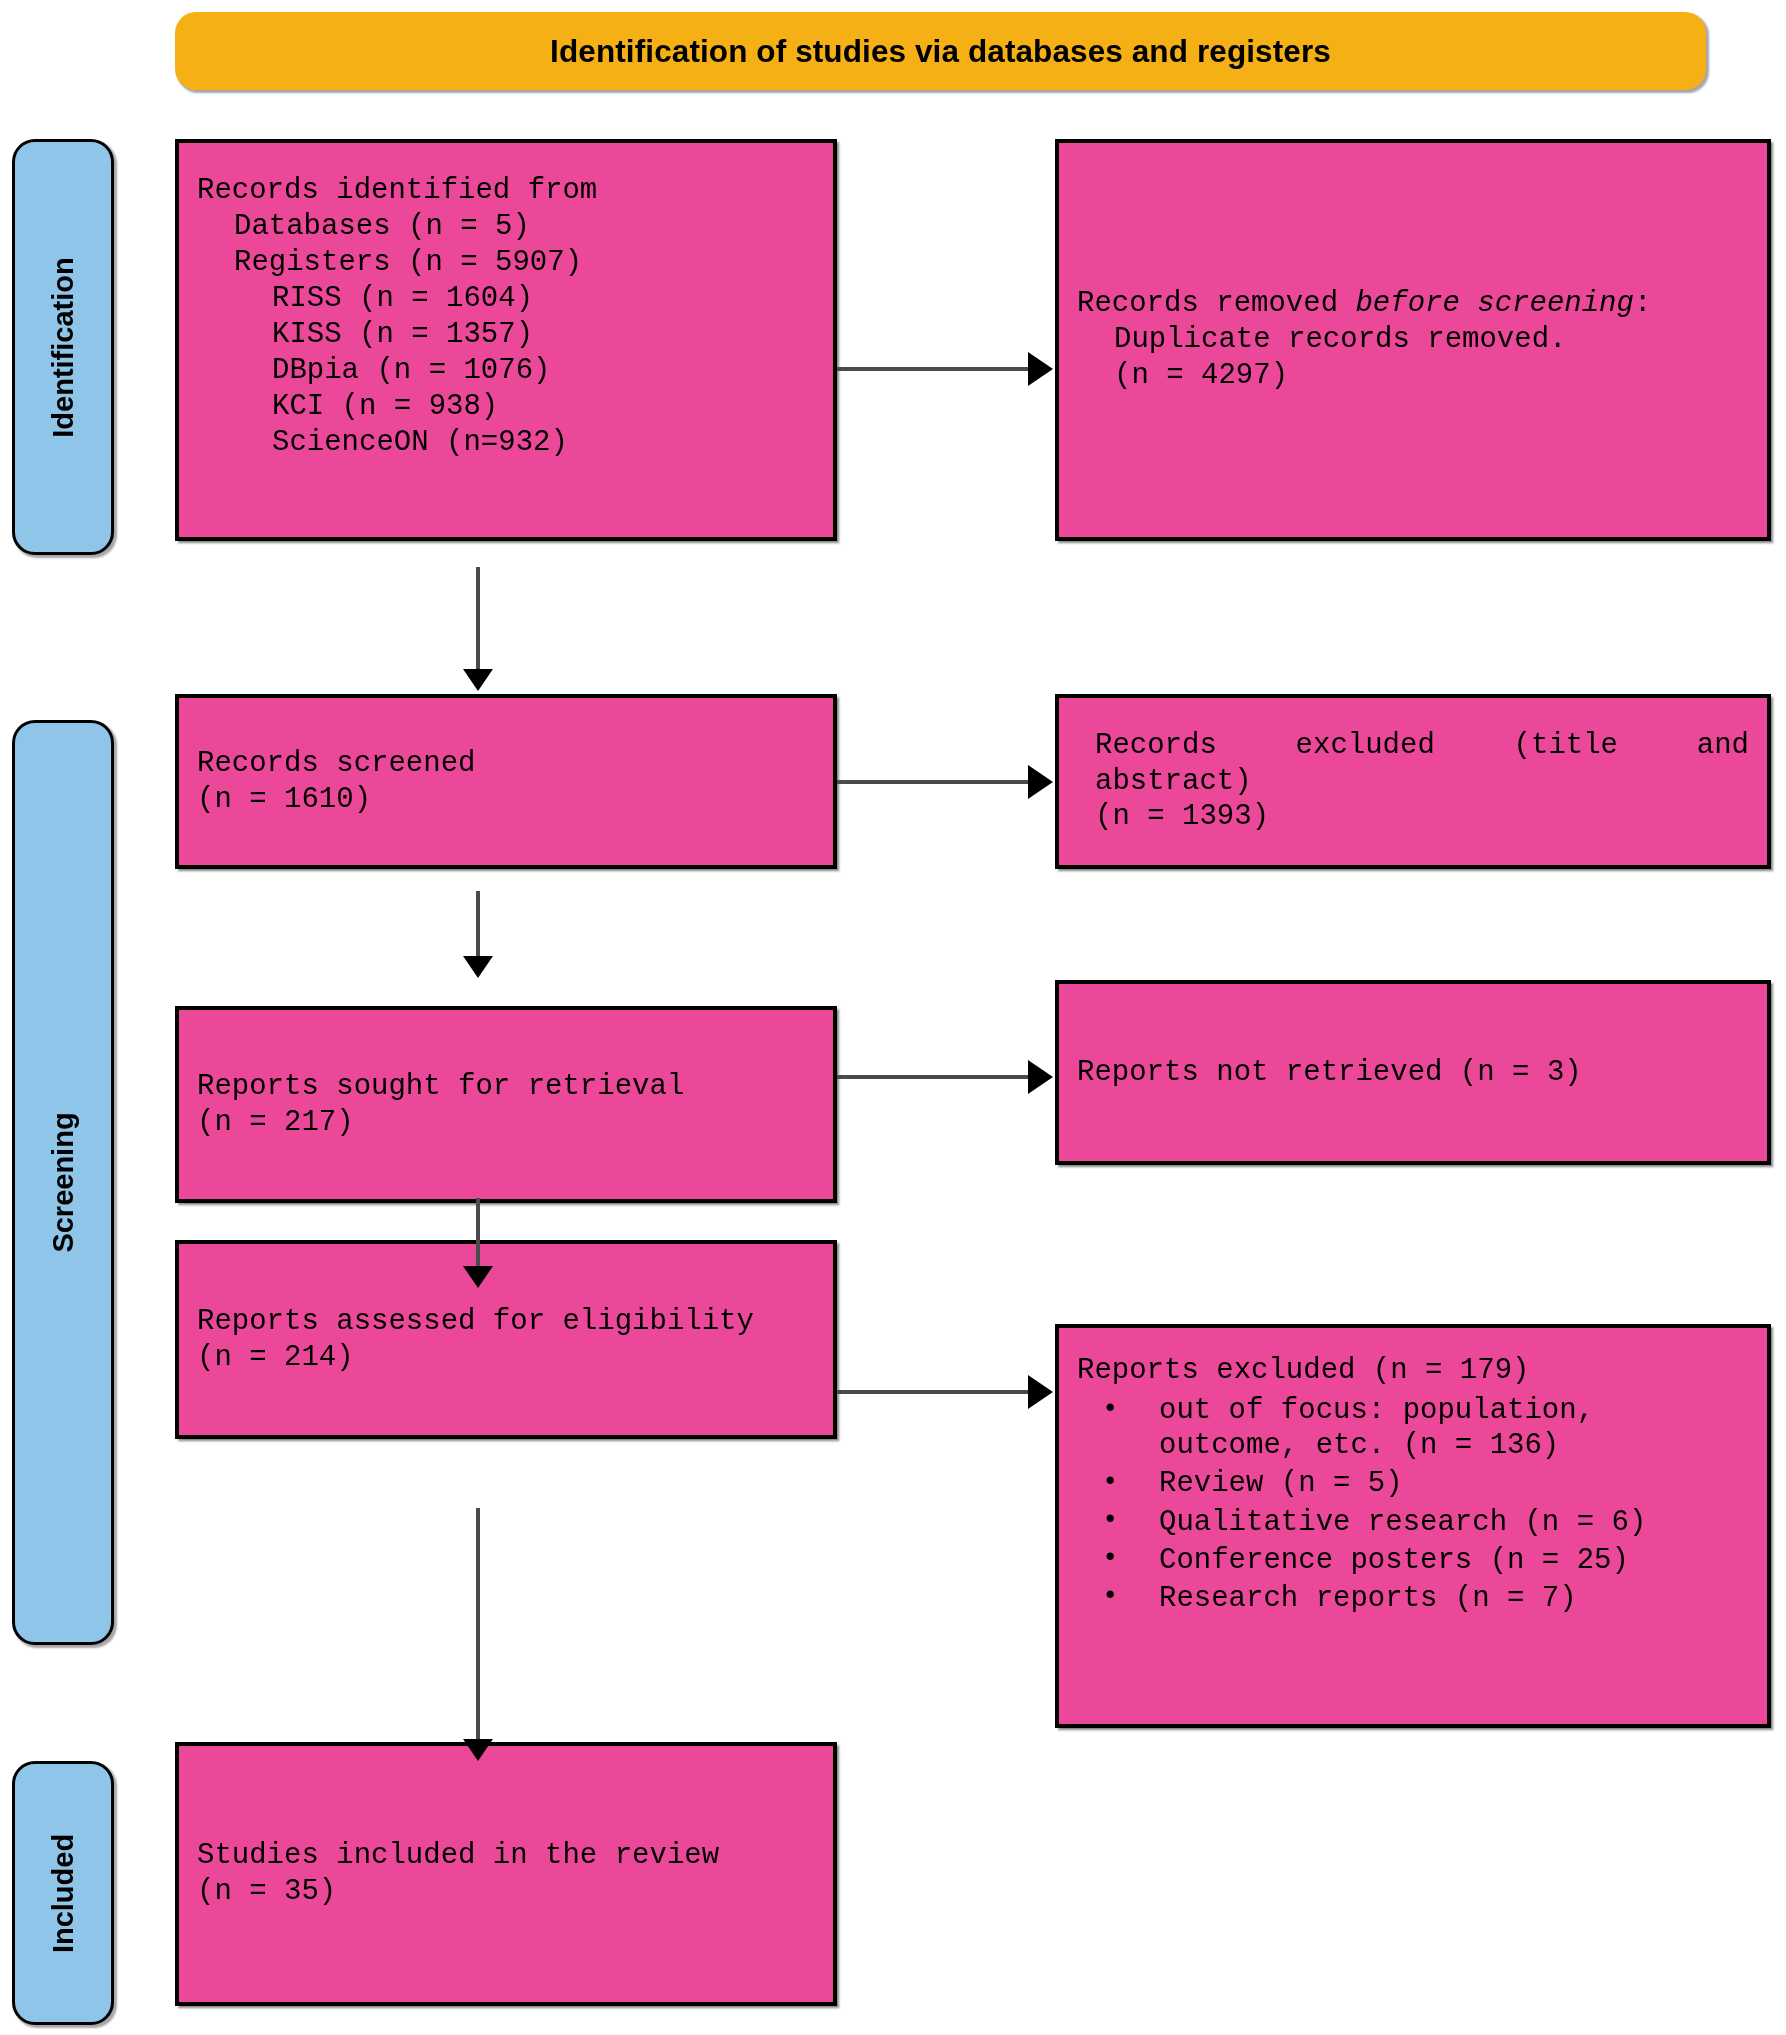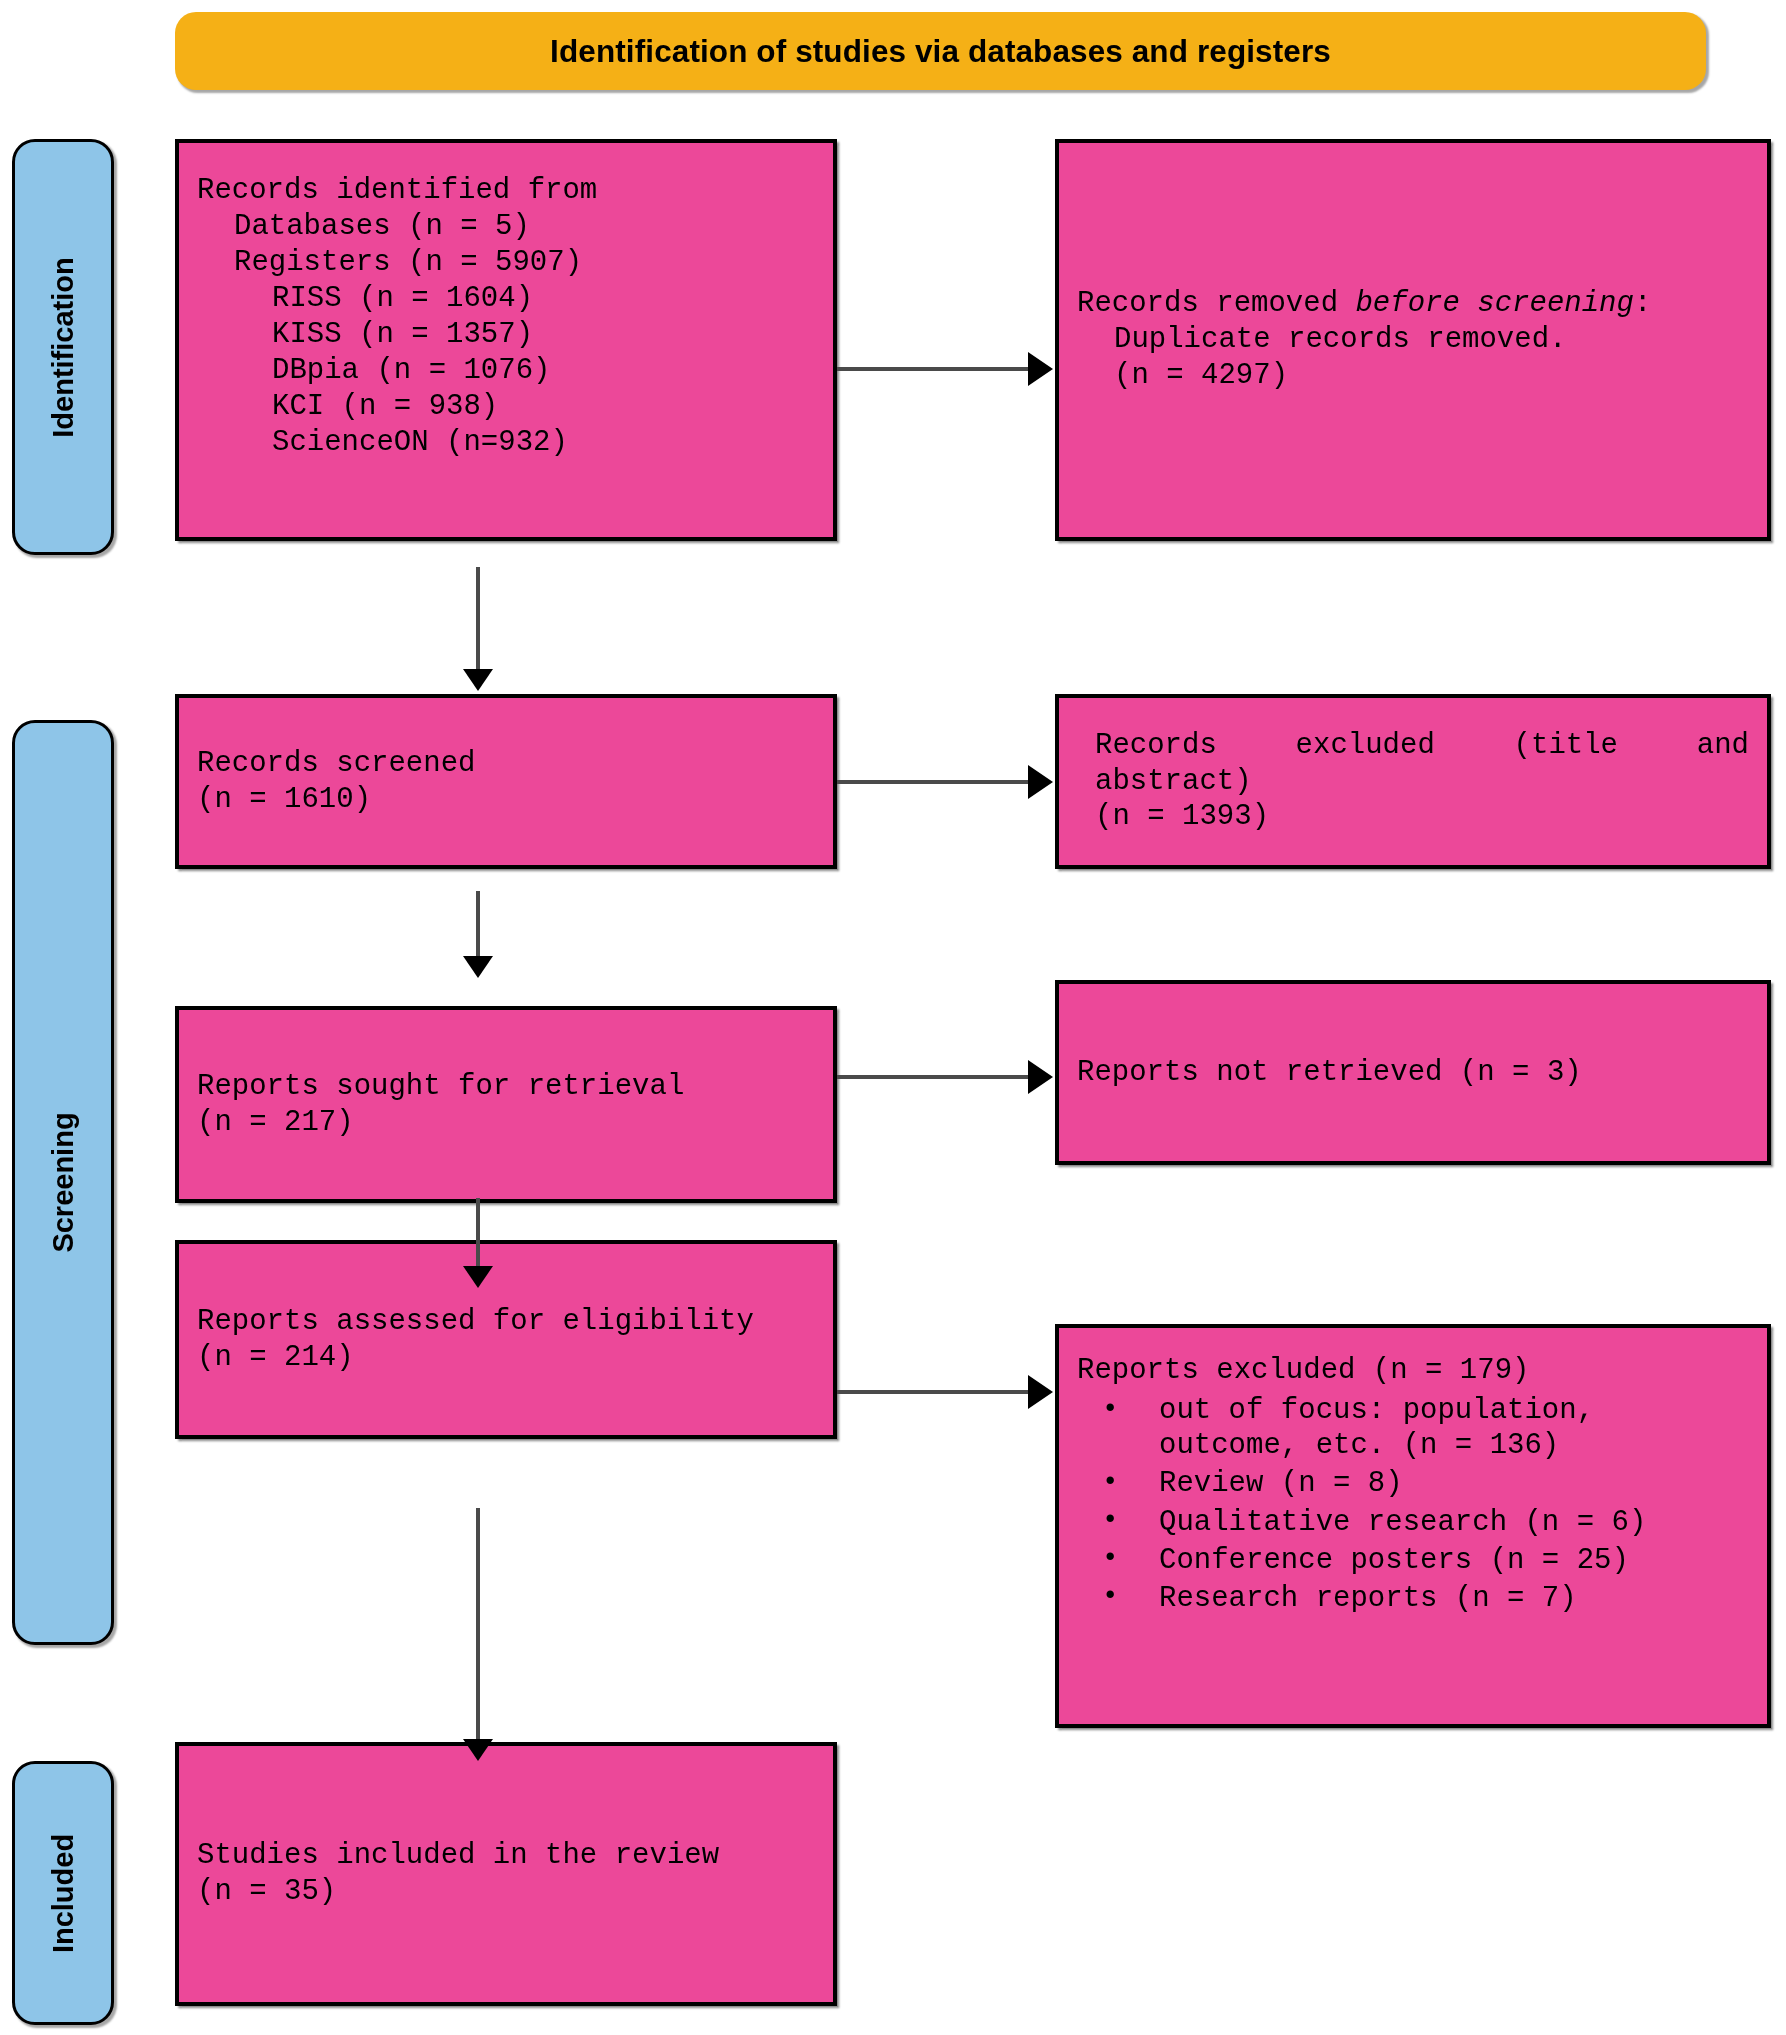--- a/index.html
+++ b/index.html
@@ -220,21 +220,21 @@
 
   <div class="box col-left box-assessed">
     <p>Reports assessed for eligibility</p>
     <p>(n = 214)</p>
   </div>
 
   <div class="box col-right box-reportsexcluded">
     <p>Reports excluded (n = 179)</p>
     <ul class="excl">
       <li>out of focus: population, outcome, etc. (n = 136)</li>
-      <li>Review (n = 8)</li>
+      <li>Review (n = 5)</li>
       <li>Qualitative research (n = 6)</li>
       <li>Conference posters (n = 25)</li>
       <li>Research reports (n = 7)</li>
     </ul>
   </div>
 
   <div class="box col-left box-included">
     <p>Studies included in the review</p>
     <p>(n = 35)</p>
   </div>

